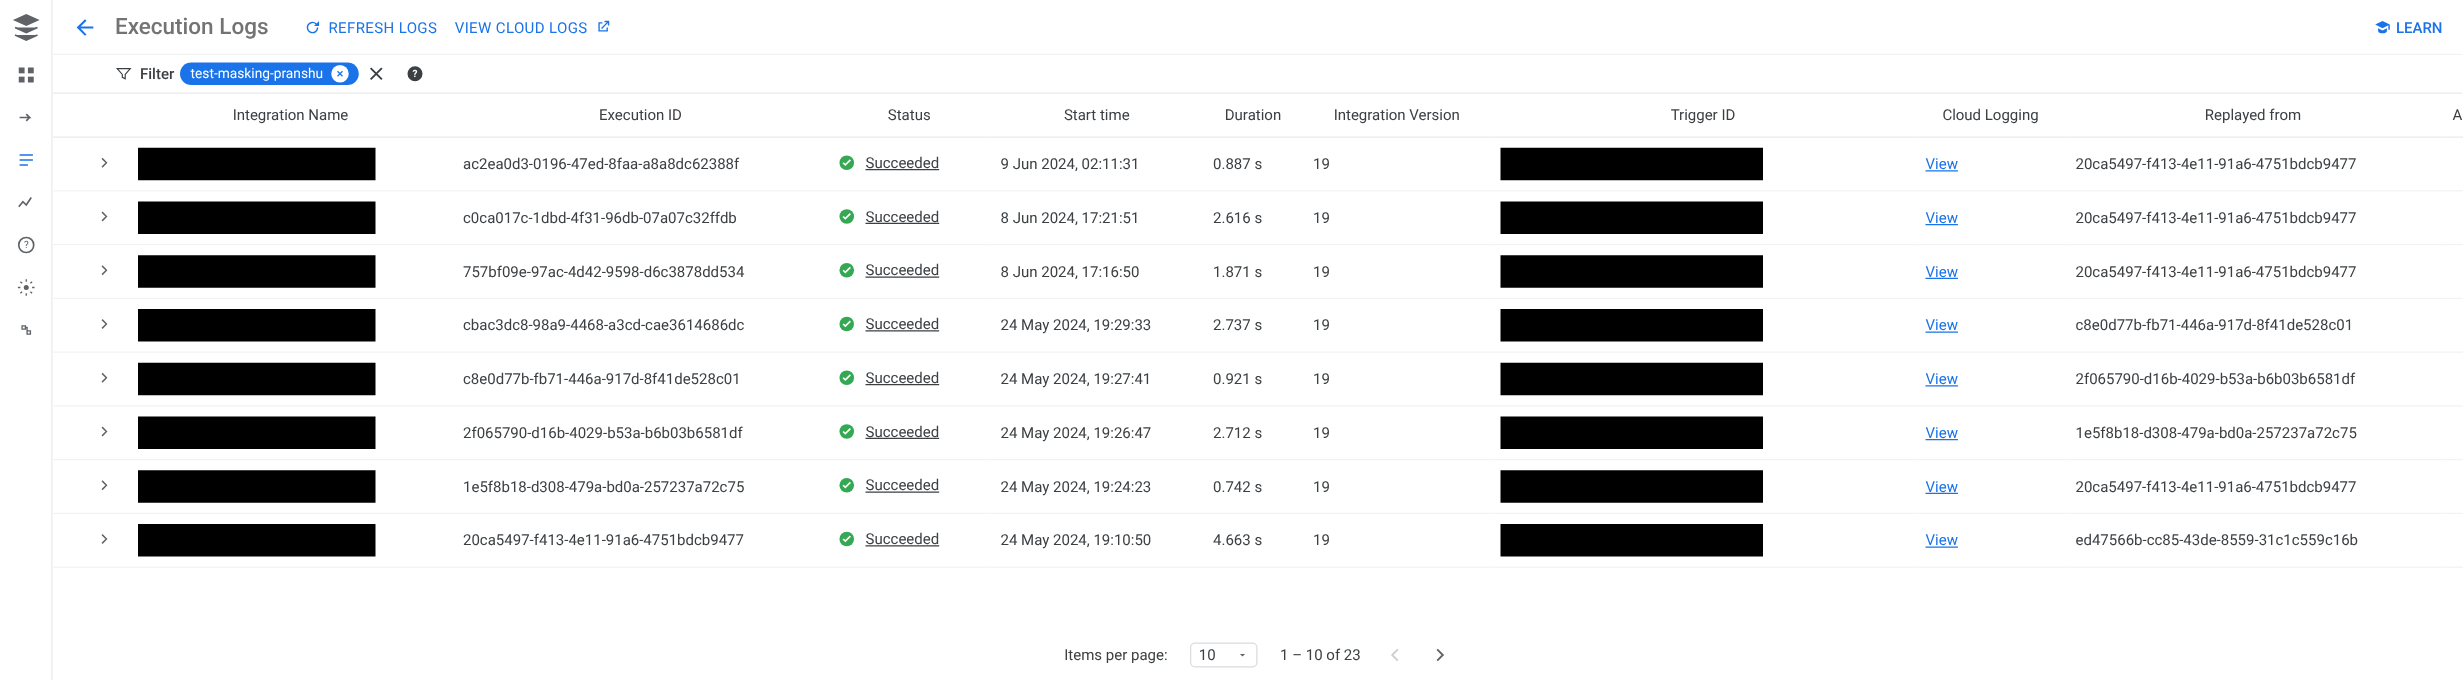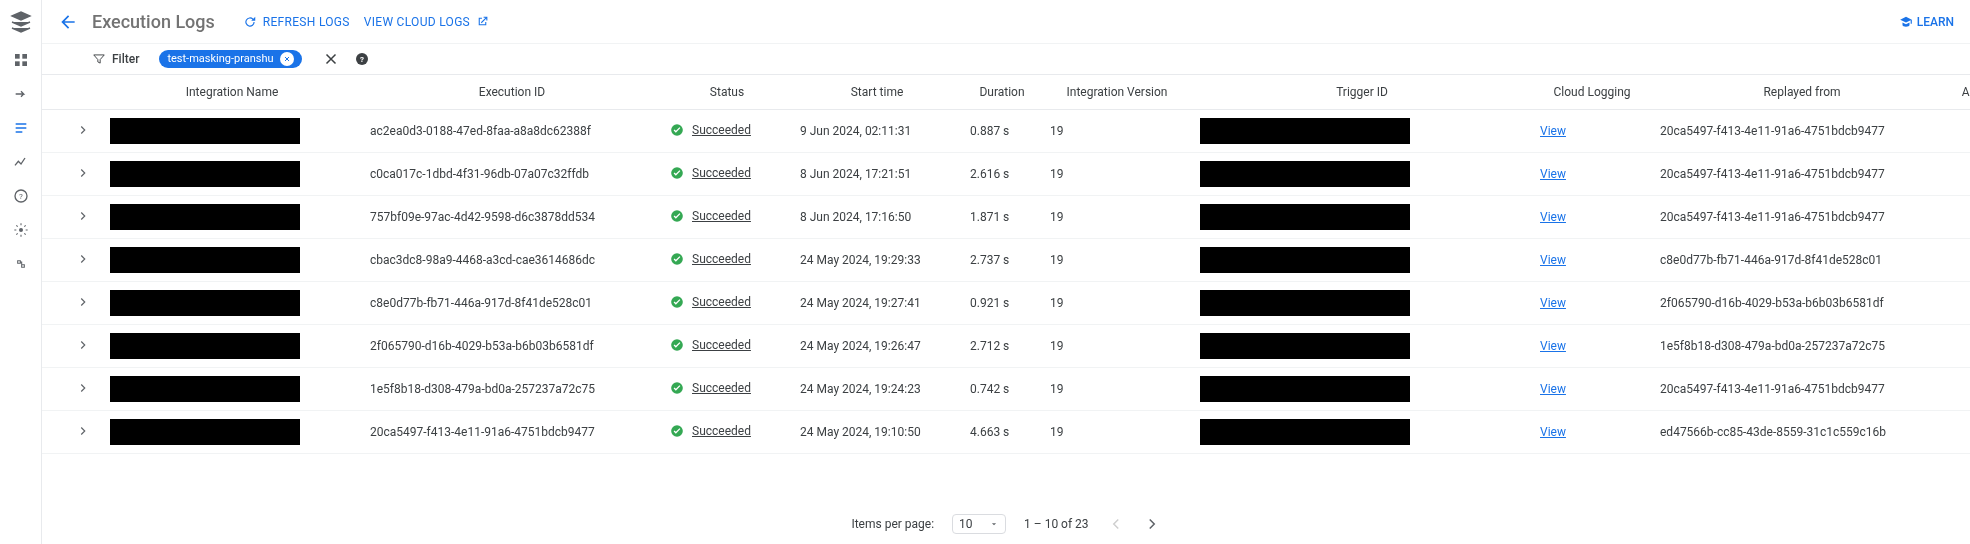--- a/index.html
+++ b/index.html
@@ -17,21 +17,21 @@
   .topbar .back { color: #1a73e8; cursor: pointer; display: flex; }
   .topbar .title { font-size: 18px; font-weight: 500; color: #737373; margin-right: 14px; }
   .topbar .link-btn { display: inline-flex; align-items: center; gap: 6px; color: #1a73e8; font-size: 12px; letter-spacing: .3px; font-weight: 400; text-transform: uppercase; cursor: pointer; }
   .topbar .spacer { flex: 1; }
   .topbar .learn { display: inline-flex; align-items: center; gap: 4px; color: #1a73e8; font-size: 12px; font-weight: 500; cursor: pointer; }
 
   .regionbar { padding: 8px 50px 12px; border-bottom: 1px solid #f1f3f4; }
   .region-lbl { font-size: 10px; color: #5f6368; margin-bottom: 2px; letter-spacing: .2px; }
   .region-select { display: inline-flex; align-items: center; justify-content: space-between; border: 1px solid #dadce0; border-radius: 4px; padding: 4px 8px; width: 170px; height: 26px; font-size: 12px; color: #3c4043; cursor: pointer; }
 
-  .filterbar { display: flex; align-items: center; padding: 6px 50px; gap: 20px; border-bottom: 1px solid #e8eaed; }
+  .filterbar { display: flex; align-items: center; padding: 6px 50px; gap: 5px; border-bottom: 1px solid #e8eaed; }
   .filter-label { display: inline-flex; align-items: center; gap: 6px; font-size: 12px; font-weight: 500; color: #3c4043; }
   .chip { display: inline-flex; align-items: flex-start; gap: 6px; background: #1a73e8; color: #fff; border-radius: 10px; padding: 2px 8px; font-size: 11px; height: 18px; }
   .chip .chip-x { display: inline-flex; align-items: center; justify-content: center; width: 14px; height: 14px; border-radius: 50%; background: #fff; color: #1a73e8; font-size: 10px; cursor: pointer; }
   .filter-input { flex: 1; border: none; outline: none; font-size: 12px; color: #5f6368; background: transparent; }
   .filterbar .end-icons { display: flex; gap: 14px; align-items: center; color: #3c4043; }
   .filterbar .end-icons .ico { cursor: pointer; display: inline-flex; }
 
   .table-wrap { flex: 1; overflow: auto; }
   table { width: 100%; border-collapse: collapse; table-layout: fixed; }
   thead th { text-align: center; font-weight: 400; font-size: 12px; color: #3c4043; padding: 10px 8px; border-bottom: 1px solid #e8eaed; white-space: nowrap; }
@@ -208,21 +208,21 @@
         </tr>
       </thead>
       <tbody id="tbody">
           <tr>
             <td><span class="expand">
                 <svg width="14" height="14" viewBox="0 0 24 24">
                   <path d="M9 6l6 6-6 6" stroke="#5f6368" stroke-width="2" fill="none"></path>
                 </svg>
               </span></td>
             <td><span class="redact"></span></td>
-            <td>ac2ea0d3-0188-47ed-8faa-a8a8dc62388f</td>
+            <td>ac2ea0d3-0196-47ed-8faa-a8a8dc62388f</td>
             <td><span class="status">
                 <svg class="dot" viewBox="0 0 24 24" width="14" height="14">
                   <circle cx="12" cy="12" r="10" fill="#34a853"></circle>
                   <path d="M7 12l3 3 7-7" stroke="#fff" stroke-width="2.2" fill="none"></path>
                 </svg>
                 <span>Succeeded</span>
               </span></td>
             <td>9 Jun 2024, 02:11:31</td>
             <td>0.887 s</td>
             <td>19</td>

